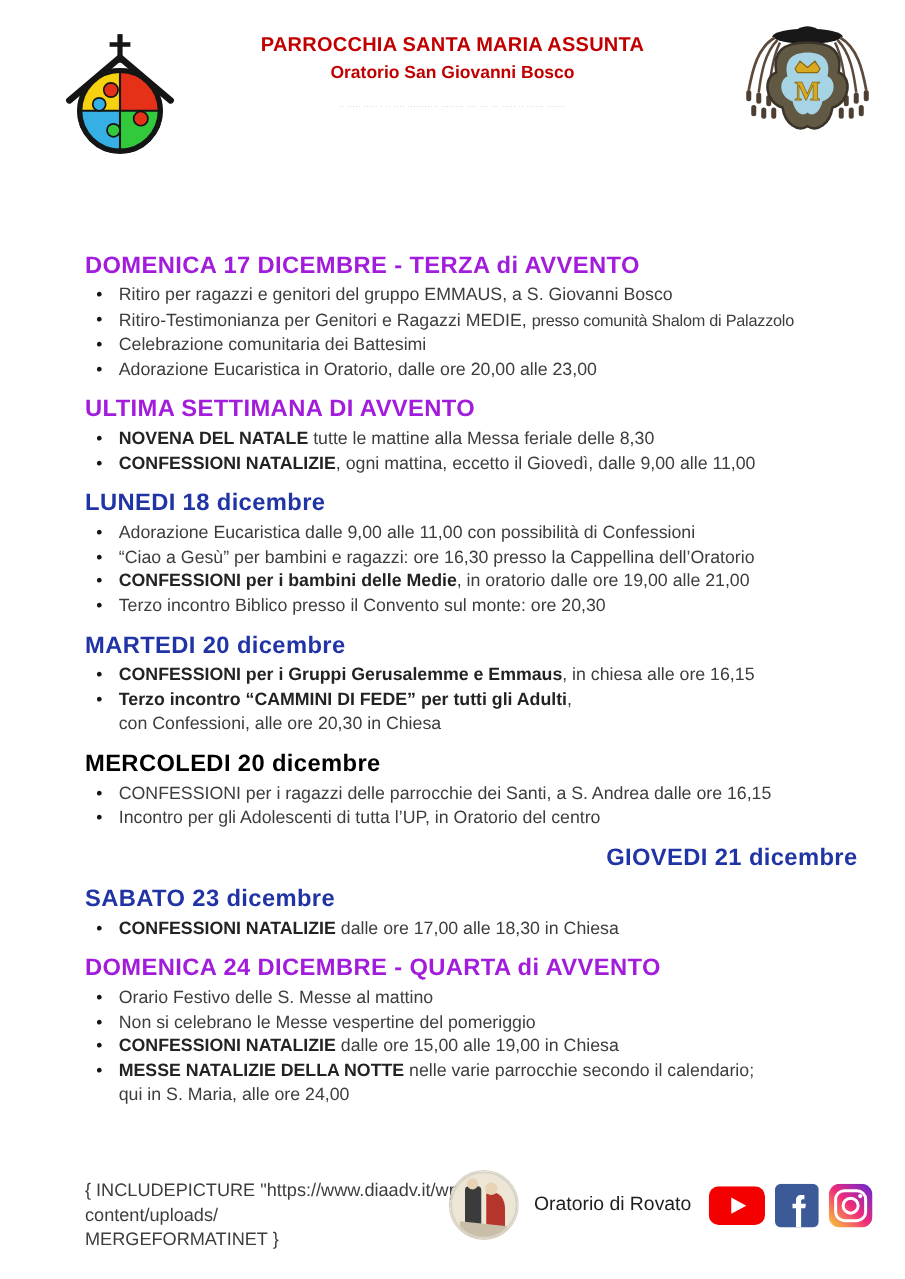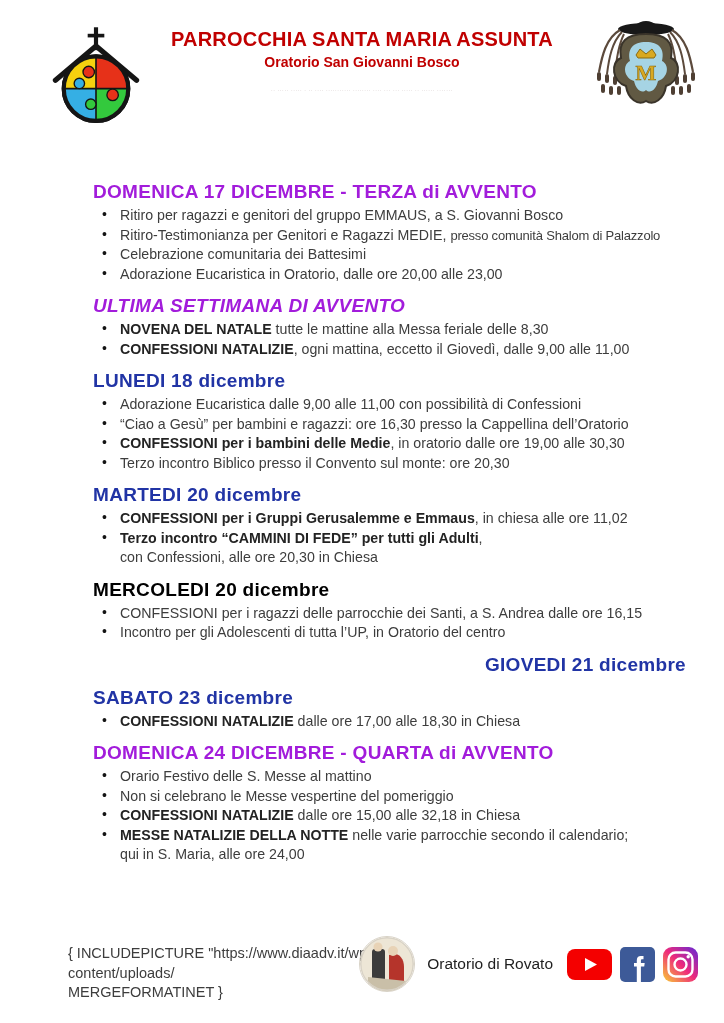--- a/index.html
+++ b/index.html
@@ -3,31 +3,31 @@
 <meta charset="utf-8">
 <style>
   html,body{margin:0;padding:0;background:#ffffff;}
   .page{position:relative;width:724px;height:1023px;background:#fff;overflow:hidden;
         font-family:"Liberation Sans","DejaVu Sans",sans-serif;}
 
   
   .logo-left{position:absolute;left:44px;top:20px;width:104px;height:104px;}
   .logo-right{position:absolute;right:26px;top:14px;width:104px;height:98px;}
   .header-center{position:absolute;left:120px;right:120px;top:28px;text-align:center;}
-  .h-line1{font-size:20px;font-weight:bold;color:var(--header-red);letter-spacing:.2px;}
+  .h-line1{font-size:16px;font-weight:bold;color:var(--header-red);letter-spacing:.2px;}
   .h-line2{font-size:14px;font-weight:bold;color:var(--header-red);margin-top:3px;}
   .fine-print{margin-top:17px;font-size:5px;letter-spacing:.6px;color:#bfaeae;white-space:nowrap;}
 
   
   .title{position:absolute;top:126px;left:0;right:0;text-align:center;margin:0;
          font-size:47px;font-weight:bold;color:var(--title-red);
          -webkit-text-stroke:1.6px var(--title-red);letter-spacing:1px;}
 
   
-  #sections{position:absolute;top:180px;left:68px;right:38px;margin-left:25px;}
+  #sections{position:absolute;top:201px;left:68px;right:38px;}
   #sections h2{font-size:19px;line-height:23px;margin:10px 0 3px;letter-spacing:.3px;}
   #sections section:first-child h2{margin-top:0;}
   #sections ul{margin:0;padding:0;list-style:none;}
   #sections li{position:relative;padding-left:27px;font-size:14.2px;line-height:19.5px;
                color:var(--body-text);}
   #sections li::before{content:"•";position:absolute;left:9px;top:-1px;font-size:14px;color:#141414;}
   .b{font-weight:bold;color:#232323;}
   .cond{font-size:13px;letter-spacing:-.2px;}
   .cont{}
 
@@ -114,39 +114,39 @@
       <section>
         <h2 style="color: rgb(162, 28, 219);">DOMENICA 17 DICEMBRE - TERZA di AVVENTO</h2>
         <ul>
           <li><span>Ritiro per ragazzi e genitori del gruppo EMMAUS, a S. Giovanni Bosco</span></li>
           <li><span>Ritiro-Testimonianza per Genitori e Ragazzi MEDIE, </span><span class="cond">presso comunità Shalom di Palazzolo</span></li>
           <li><span>Celebrazione comunitaria dei Battesimi</span></li>
           <li><span>Adorazione Eucaristica in Oratorio, dalle ore 20,00 alle 23,00</span></li>
         </ul>
       </section>
       <section>
-        <h2 style="color: rgb(162, 28, 219); font-style: italic;">ULTIMA SETTIMANA DI AVVENTO</h2>
+        <h2 style="color: rgb(162, 28, 219);">ULTIMA SETTIMANA DI AVVENTO</h2>
         <ul>
           <li><span class="b">NOVENA DEL NATALE</span><span> tutte le mattine alla Messa feriale delle 8,30</span></li>
           <li><span class="b">CONFESSIONI NATALIZIE</span><span>, ogni mattina, eccetto il Giovedì, dalle 9,00 alle 11,00</span></li>
         </ul>
       </section>
       <section>
         <h2 style="color: rgb(33, 52, 165);">LUNEDI 18 dicembre</h2>
         <ul>
           <li><span>Adorazione Eucaristica dalle 9,00 alle 11,00 con possibilità di Confessioni</span></li>
           <li><span>“Ciao a Gesù” per bambini e ragazzi: ore 16,30 presso la Cappellina dell’Oratorio</span></li>
-          <li><span class="b">CONFESSIONI per i bambini delle Medie</span><span>, in oratorio dalle ore 19,00 alle 30,30</span></li>
+          <li><span class="b">CONFESSIONI per i bambini delle Medie</span><span>, in oratorio dalle ore 19,00 alle 21,00</span></li>
           <li><span>Terzo incontro Biblico presso il Convento sul monte: ore 20,30</span></li>
         </ul>
       </section>
       <section>
         <h2 style="color: rgb(33, 52, 165);">MARTEDI 20 dicembre</h2>
         <ul>
-          <li><span class="b">CONFESSIONI per i Gruppi Gerusalemme  e Emmaus</span><span>, in chiesa alle ore 11,02</span></li>
+          <li><span class="b">CONFESSIONI per i Gruppi Gerusalemme  e Emmaus</span><span>, in chiesa alle ore 16,15</span></li>
           <li><span class="b">Terzo incontro “CAMMINI DI FEDE” per tutti gli Adulti</span><span>,</span><div class="cont">con Confessioni, alle ore 20,30 in Chiesa</div></li>
         </ul>
       </section>
       <section>
         <h2 style="color: #000000;">MERCOLEDI 20 dicembre</h2>
         <ul>
           <li><span>CONFESSIONI per i ragazzi delle parrocchie dei Santi, a S. Andrea dalle ore 16,15</span></li>
           <li><span>Incontro per gli Adolescenti di tutta l’UP, in Oratorio del centro</span></li>
         </ul>
       </section>
@@ -157,21 +157,21 @@
         <h2 style="color: rgb(33, 52, 165);">SABATO 23 dicembre</h2>
         <ul>
           <li><span class="b">CONFESSIONI NATALIZIE</span><span> dalle ore 17,00 alle 18,30 in Chiesa</span></li>
         </ul>
       </section>
       <section>
         <h2 style="color: rgb(162, 28, 219);">DOMENICA 24 DICEMBRE - QUARTA di AVVENTO</h2>
         <ul>
           <li><span>Orario Festivo delle S. Messe al mattino</span></li>
           <li><span>Non si celebrano le Messe vespertine del pomeriggio</span></li>
-          <li><span class="b">CONFESSIONI NATALIZIE</span><span> dalle ore 15,00 alle 32,18 in Chiesa</span></li>
+          <li><span class="b">CONFESSIONI NATALIZIE</span><span> dalle ore 15,00 alle 19,00 in Chiesa</span></li>
           <li><span class="b">MESSE NATALIZIE DELLA NOTTE</span><span> nelle varie parrocchie secondo il calendario;</span><div class="cont">qui in S. Maria, alle ore 24,00</div></li>
         </ul>
       </section>
     </main>
 
   <div class="footer">
     <div class="footer-text">
       <div>{ INCLUDEPICTURE "https://www.diaadv.it/wp-content/uploads/</div>
       <div>MERGEFORMATINET }</div>
     </div>

